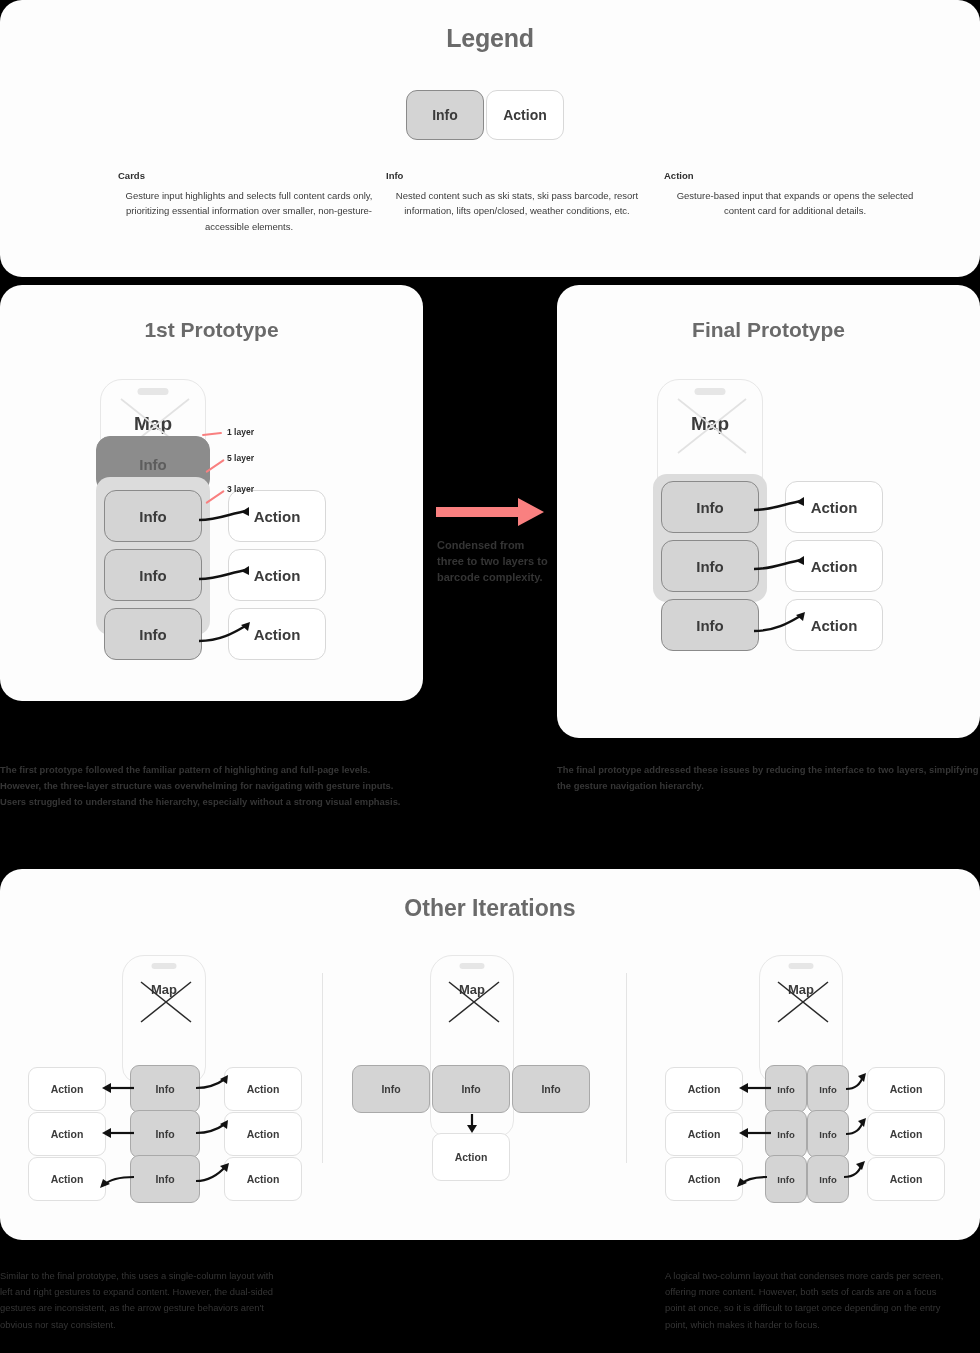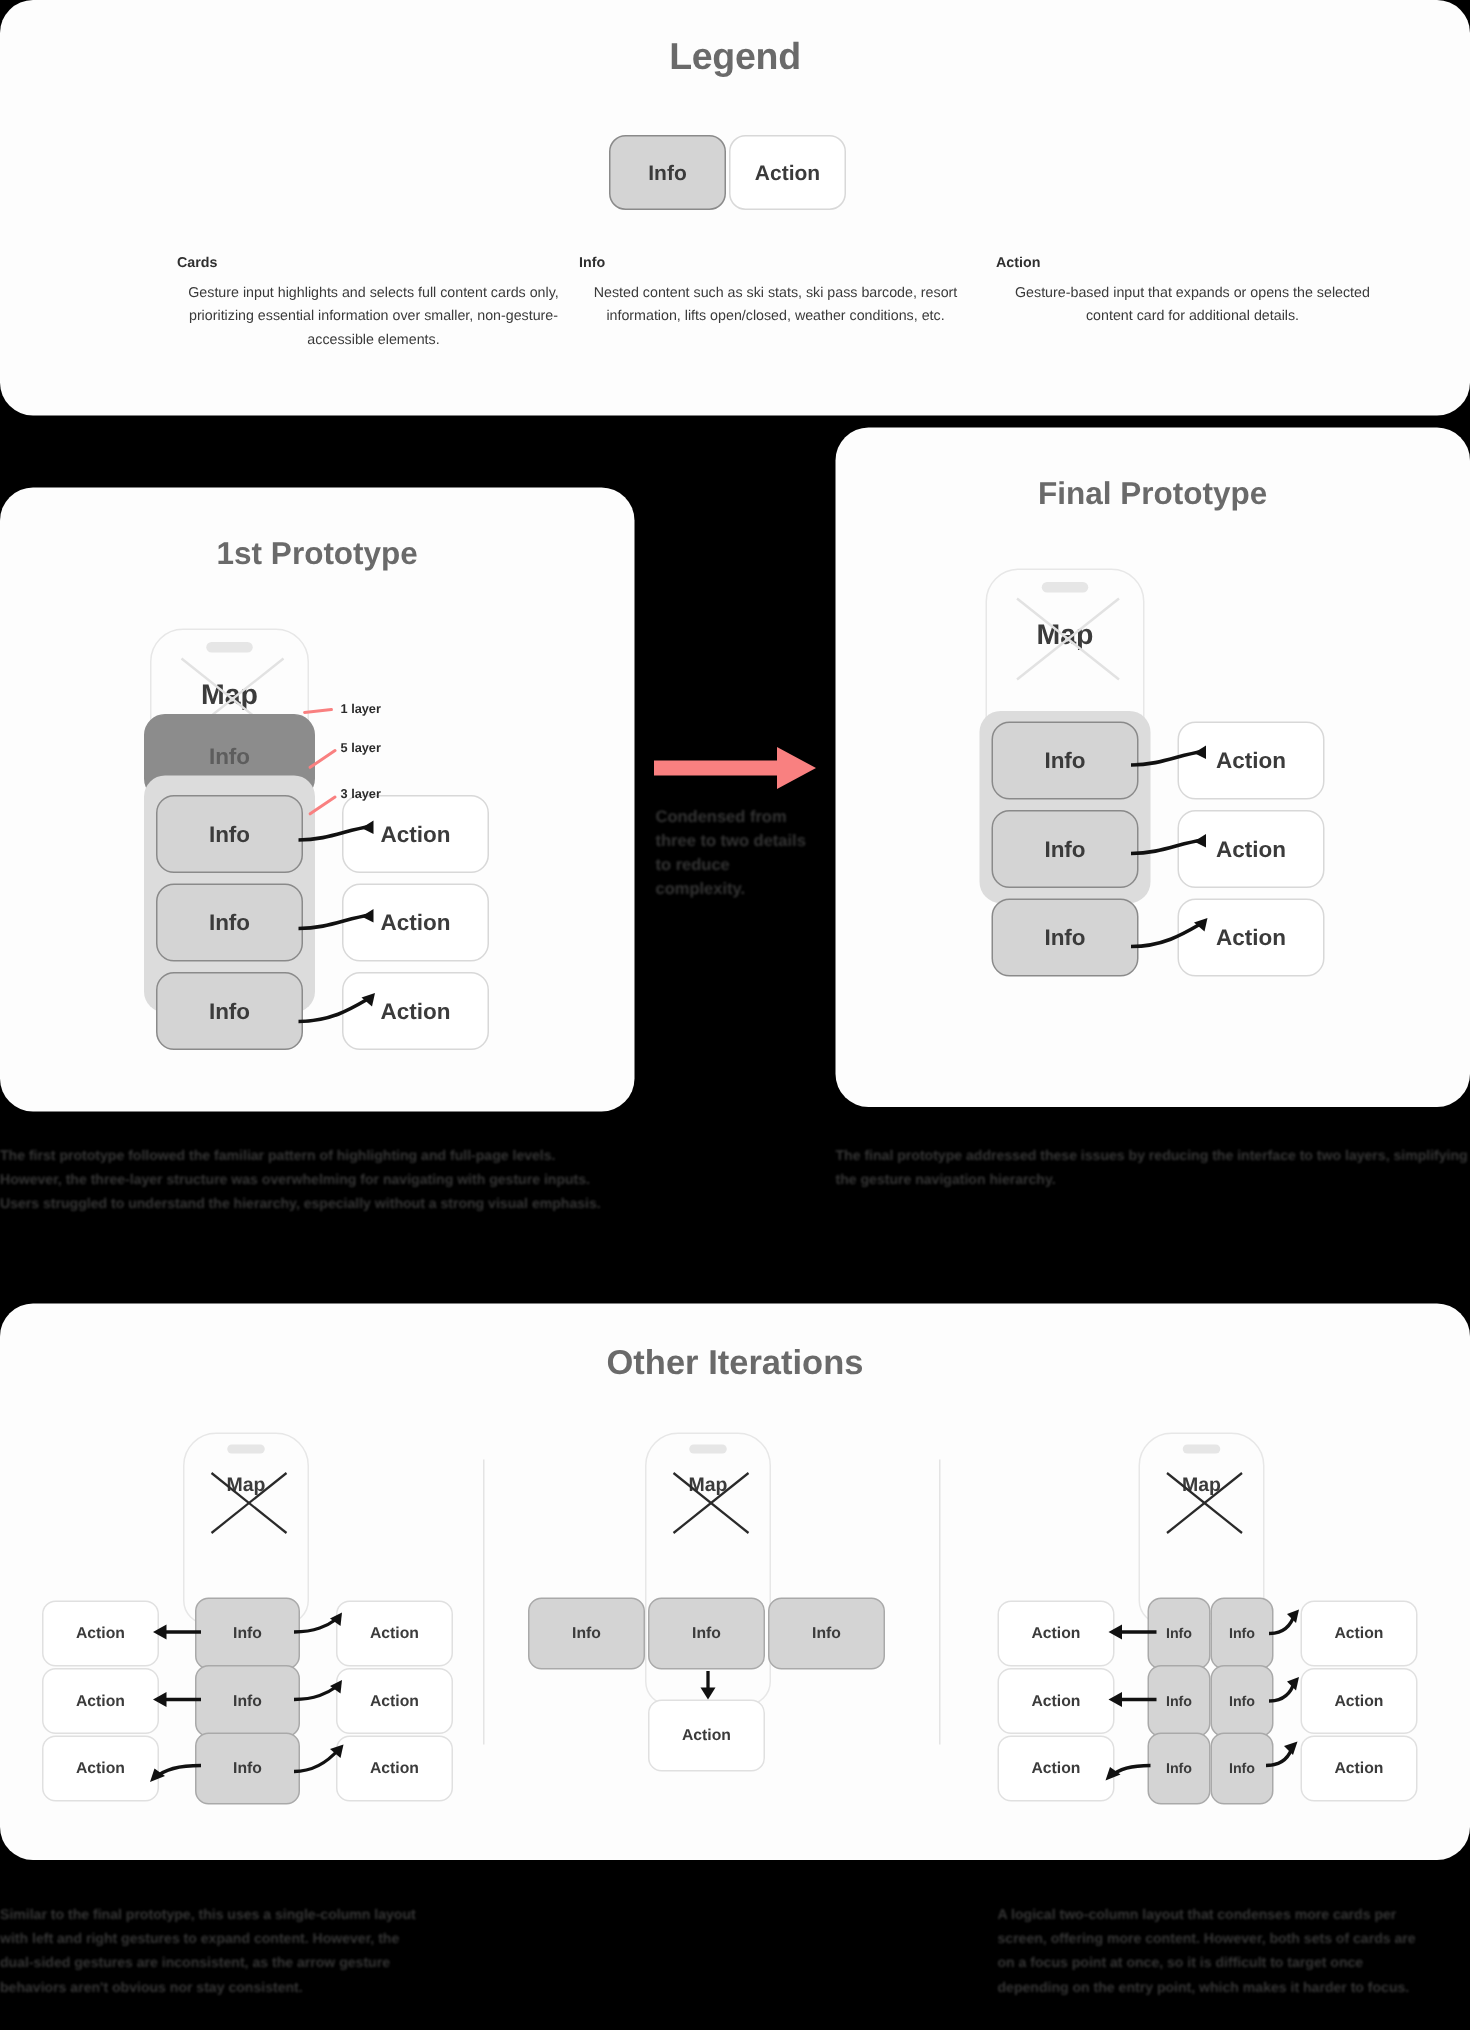--- a/index.html
+++ b/index.html
@@ -104,21 +104,21 @@
   .legend-col p {
     font-size: 9.5px;
     line-height: 1.62;
     color: #3a3a3a;
     text-align: center;
   }
 
   
   #proto1-panel {
     left: 0px; top: 285px;
-    width: 423px; height: 416px; margin-top: 40px;
+    width: 423px; height: 416px;
   }
   #protoF-panel {
     left: 557px; top: 285px;
     width: 423px; height: 453px;
   }
   .proto-title {
     position: absolute;
     top: 33px; left: 0;
     width: 100%;
     text-align: center;
@@ -238,21 +238,21 @@
   .mini-action { background: #ffffff; border: 1.2px solid #e0e0e0; }
 
   
   #bottom-notes { position: absolute; left: 0; top: 1268px; width: 980px; height: 85px; }
   .bottom-note {
     position: absolute;
     width: 288px;
     color: #3b3b3b;
     font-size: 9.4px;
     line-height: 1.72;
-    font-weight: bold;
+    font-weight: normal;
     filter: blur(0.55px);
     opacity: 0.92;
   }
   #bottom-note-1 { left: 0px; }
   #bottom-note-2 { left: 330px; }
   #bottom-note-3 { left: 665px; }
 
   svg { display: block; overflow: visible; }
 </style>
 </head>
@@ -346,21 +346,21 @@
     <div class="layer-tick" style="left:204px; top:180px; width:22px; transform:rotate(-34deg); z-index:9;"></div>
     <div class="layer-label" style="left:227px; top:168px; z-index:9;">5 layer</div>
 
     <div class="layer-tick" style="left:204px; top:211px; width:22px; transform:rotate(-34deg); z-index:9;"></div>
     <div class="layer-label" style="left:227px; top:199px; z-index:9;">3 layer</div>
   </section>
 
   <svg id="transition-arrow" viewBox="0 0 110 32">
     <path d="M0,11 L82,11 L82,2 L108,16 L82,30 L82,21 L0,21 Z" fill="#f98080"></path>
   </svg>
-  <div id="transition-caption">Condensed from three to two details to reduce complexity.</div>
+  <div id="transition-caption">Condensed from three to two layers to barcode complexity.</div>
 
   <section class="panel" id="protoF-panel">
     <div class="proto-title">Final Prototype</div>
 
     <div class="phone" style="left:100px; top:94px; width:106px; height:196px;">
       <div class="phone-notch" style="top:8px; width:31px; height:7px;"></div>
       <div class="map-label" style="top:33px; font-size:19px;">Map</div>
       <svg class="map-x" style="left:18px; top:17px;" width="72" height="58" viewBox="0 0 72 58">
         <line x1="2" y1="2" x2="70" y2="56" stroke="#e2e2e2" stroke-width="1.6"></line>
         <line x1="70" y1="2" x2="2" y2="56" stroke="#e2e2e2" stroke-width="1.6"></line>

